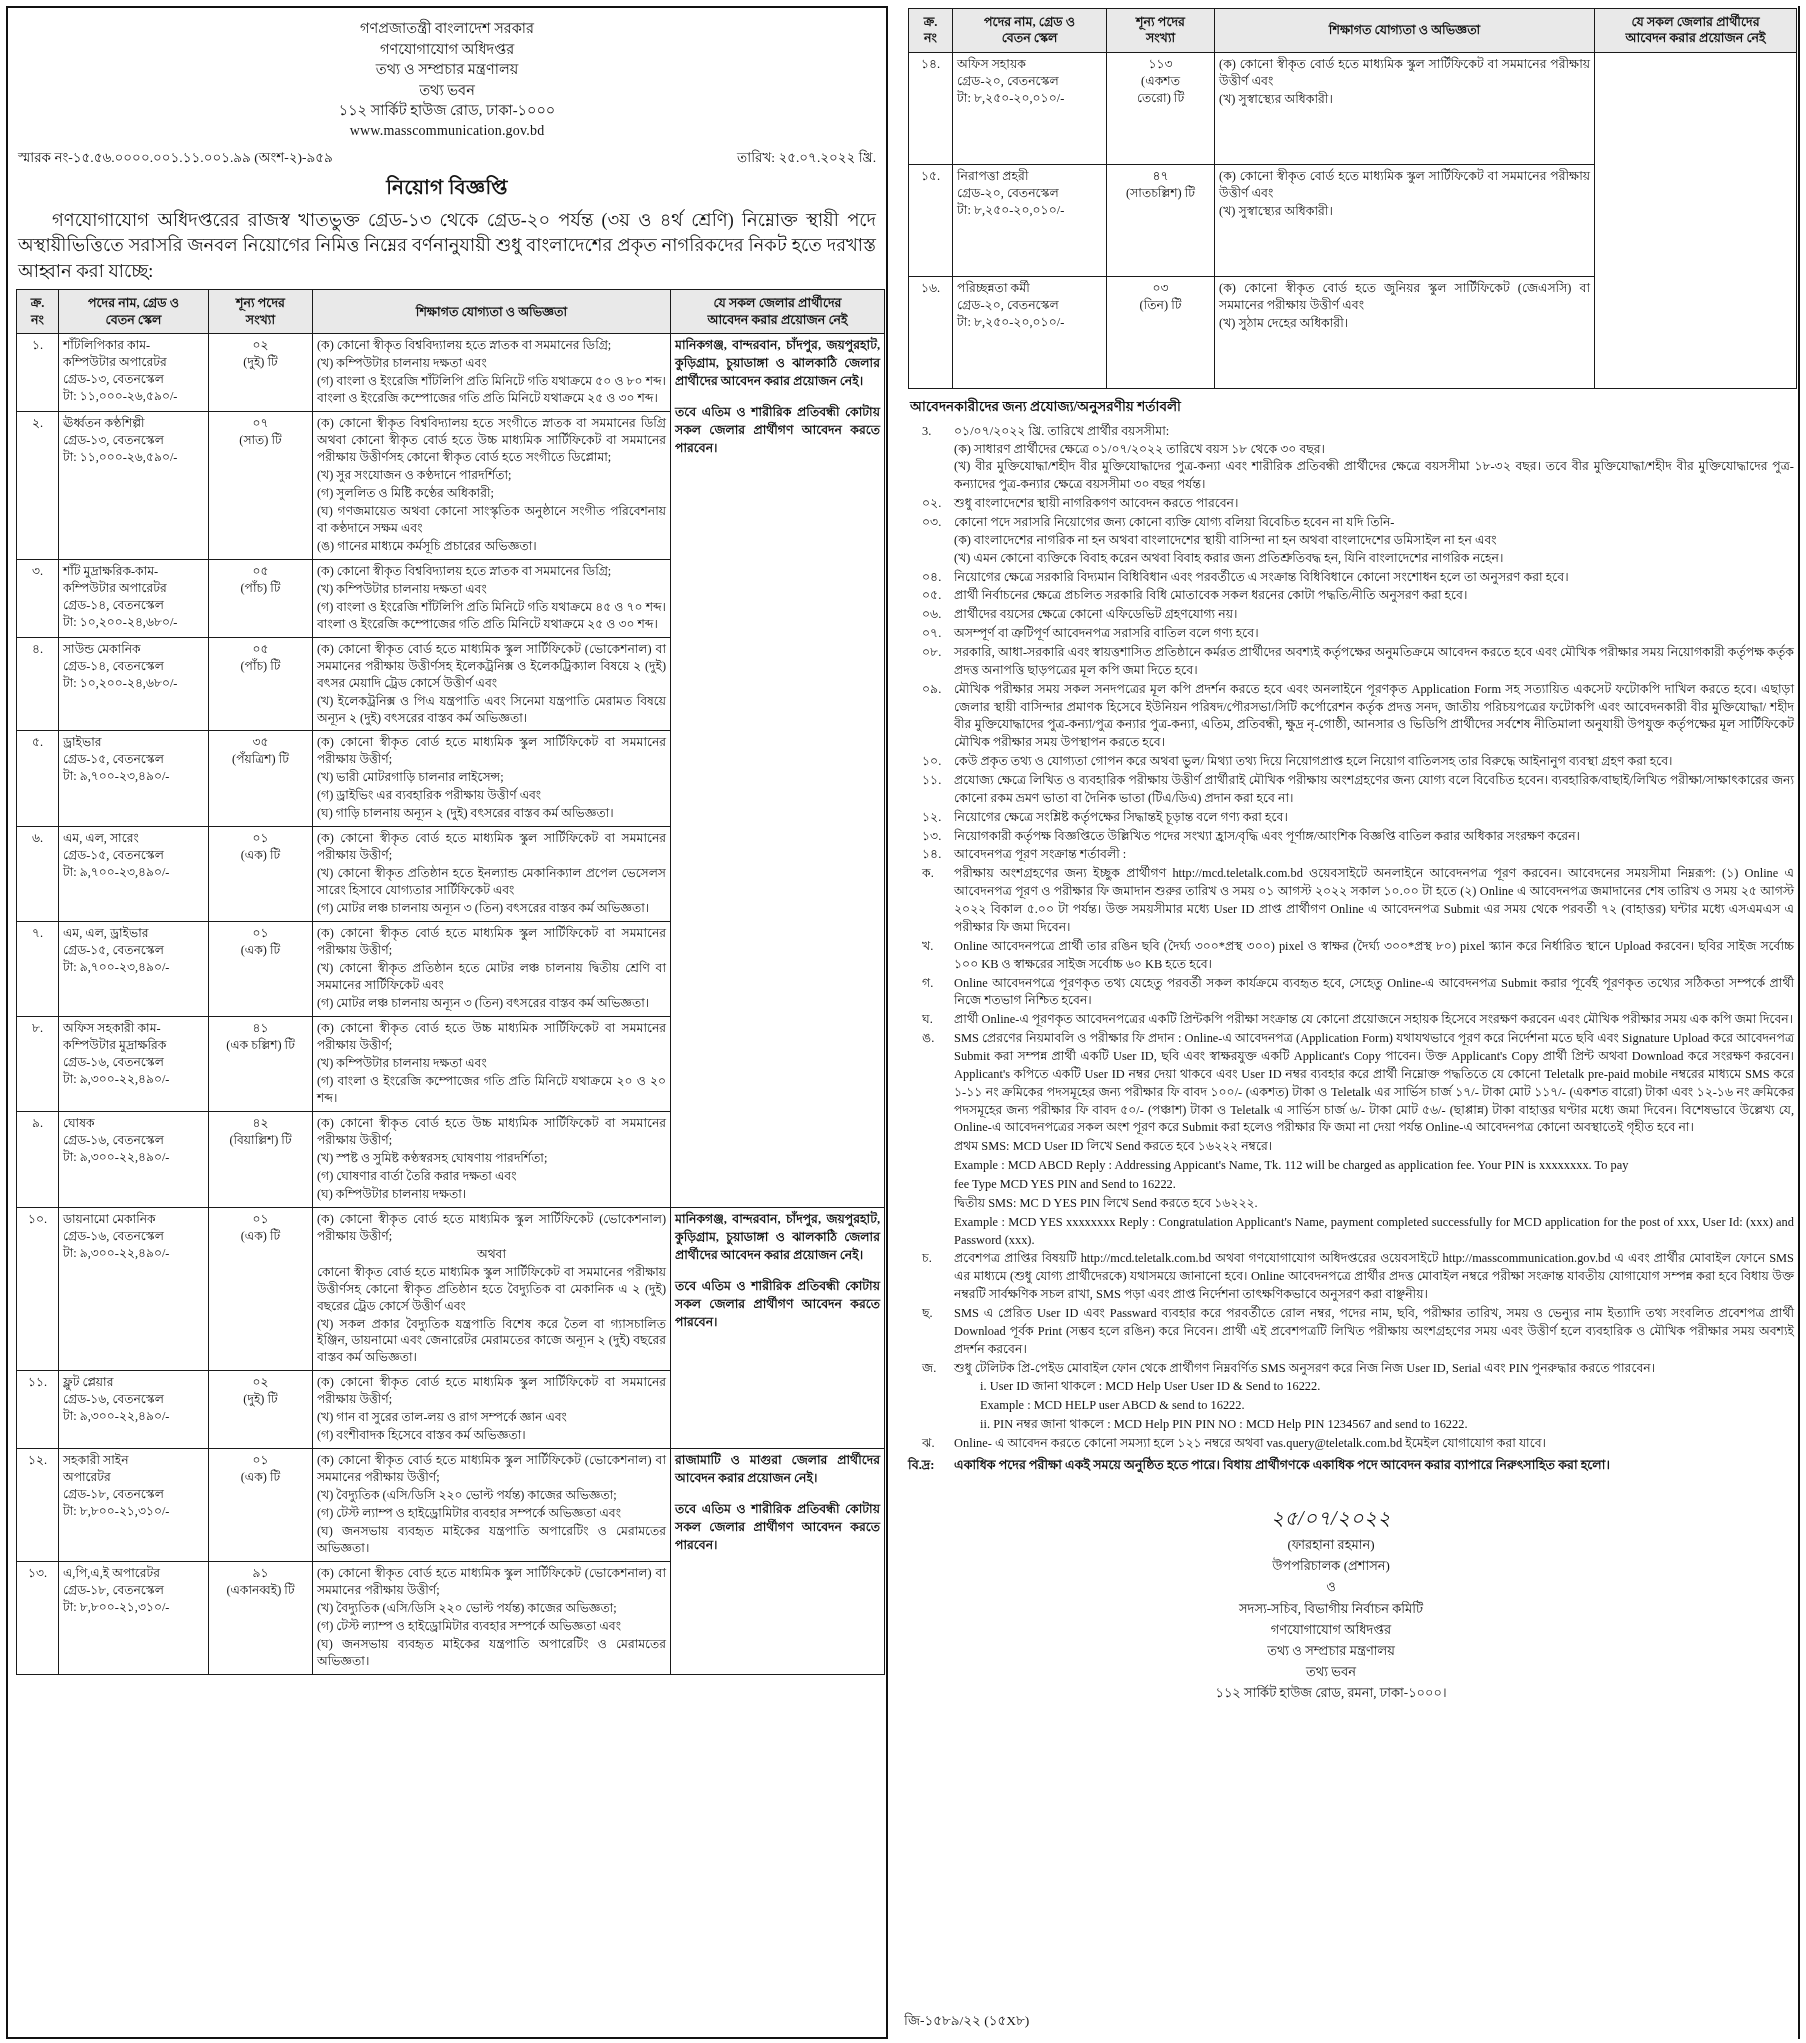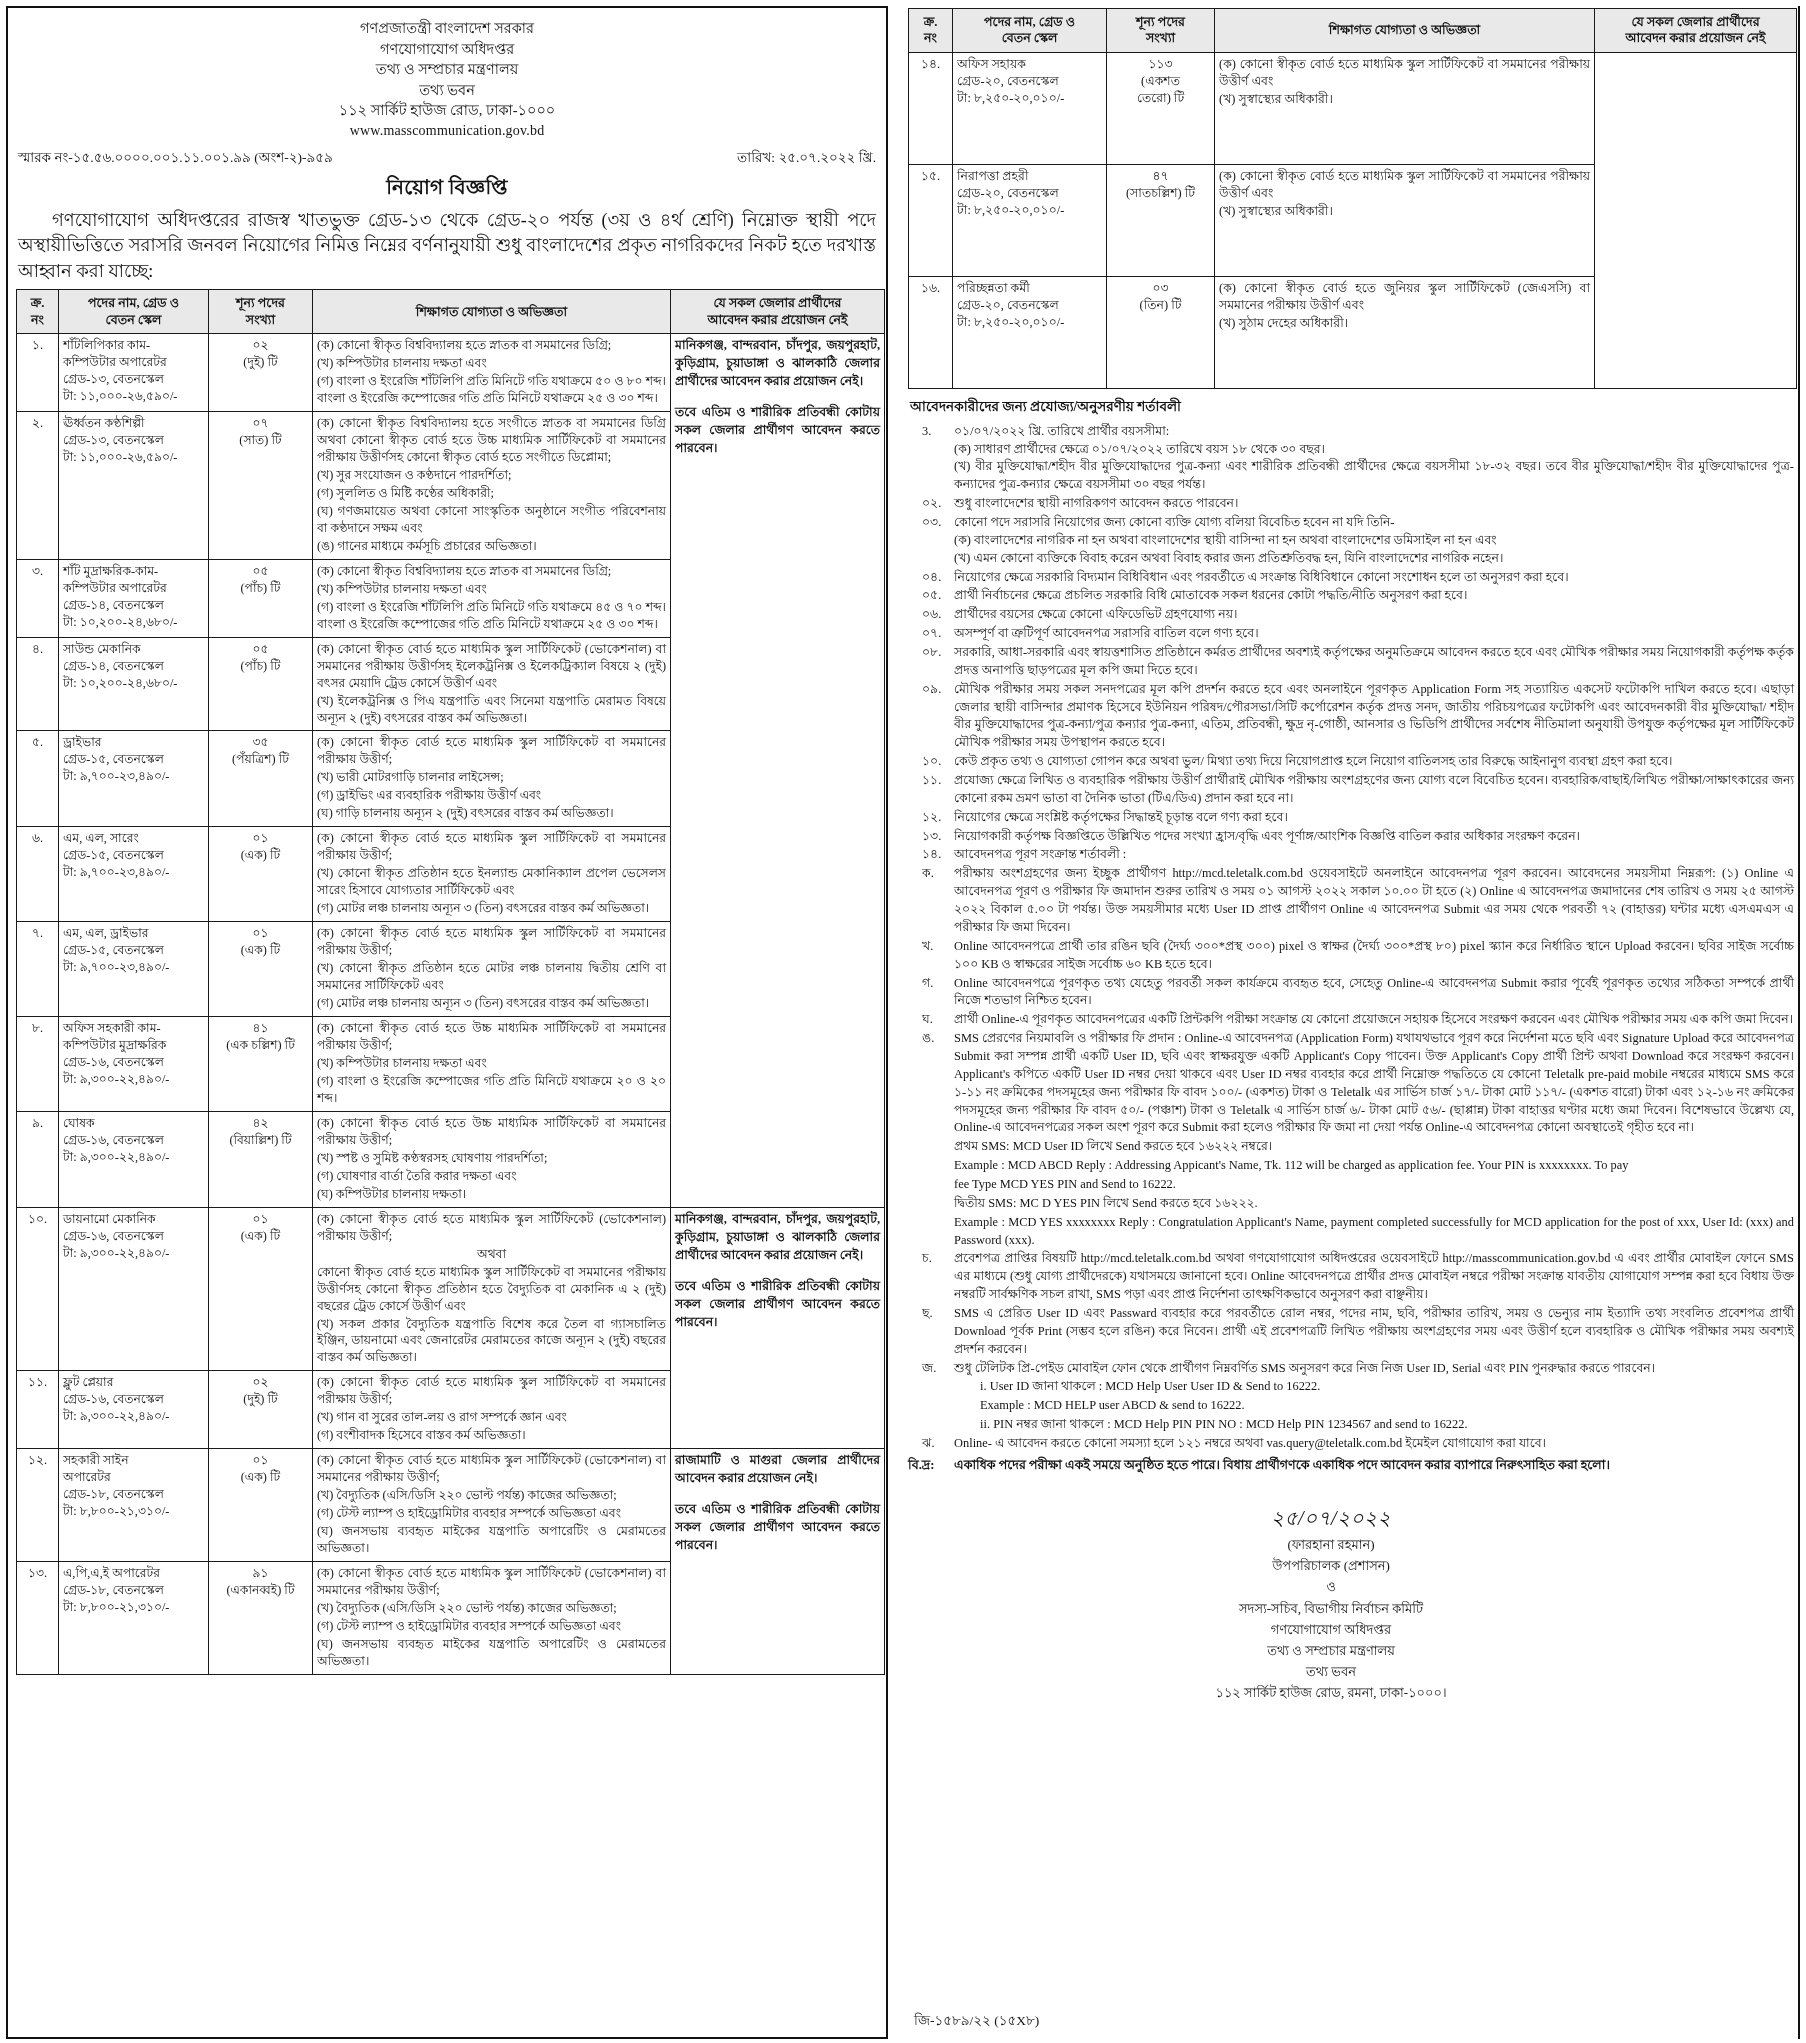--- a/index.html
+++ b/index.html
@@ -163,21 +163,21 @@
   }
   .sig-script {
     font-family: "Liberation Serif", serif;
     font-style: italic;
     font-size: 20px;
     letter-spacing: .5px;
     white-space: nowrap;
   }
   .footer-code {
     position: absolute;
-    left: 10px;
+    left: 0;
     bottom: 6px;
     font-size: 13.5px;
   }
 </style>
 </head>
 <body>
 
 <div class="page">
 
   <div class="col-left">

